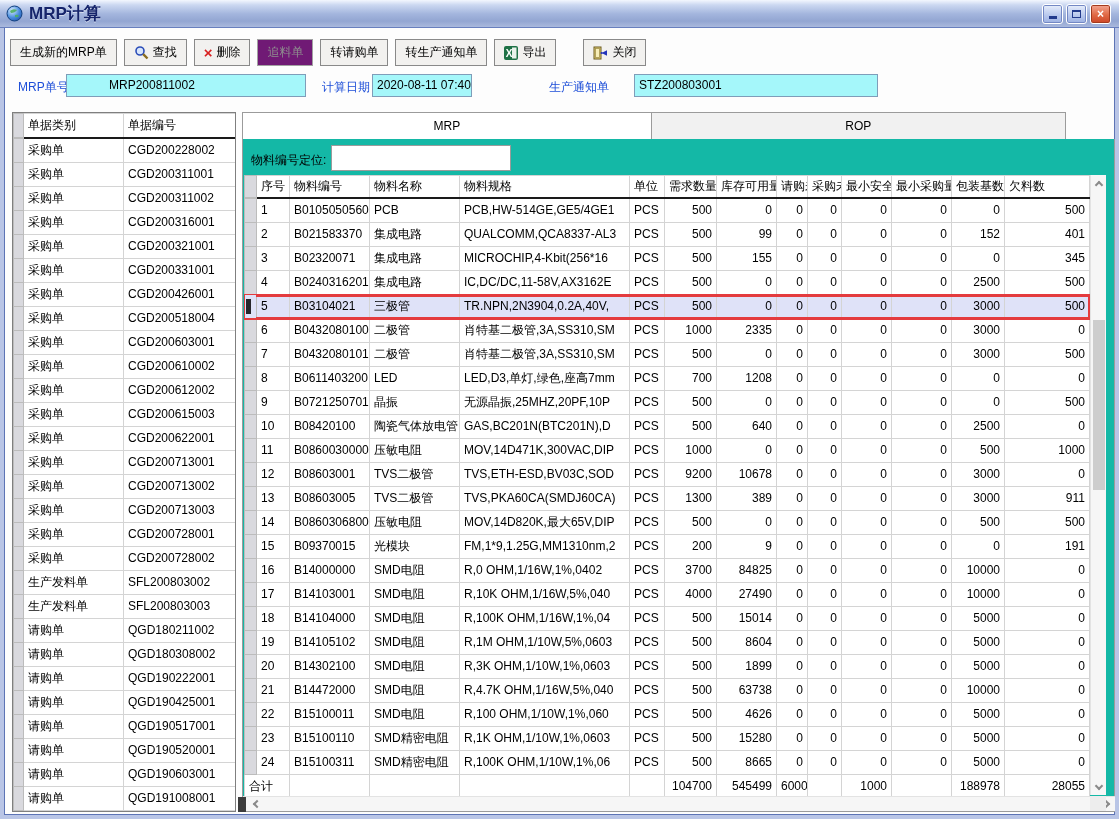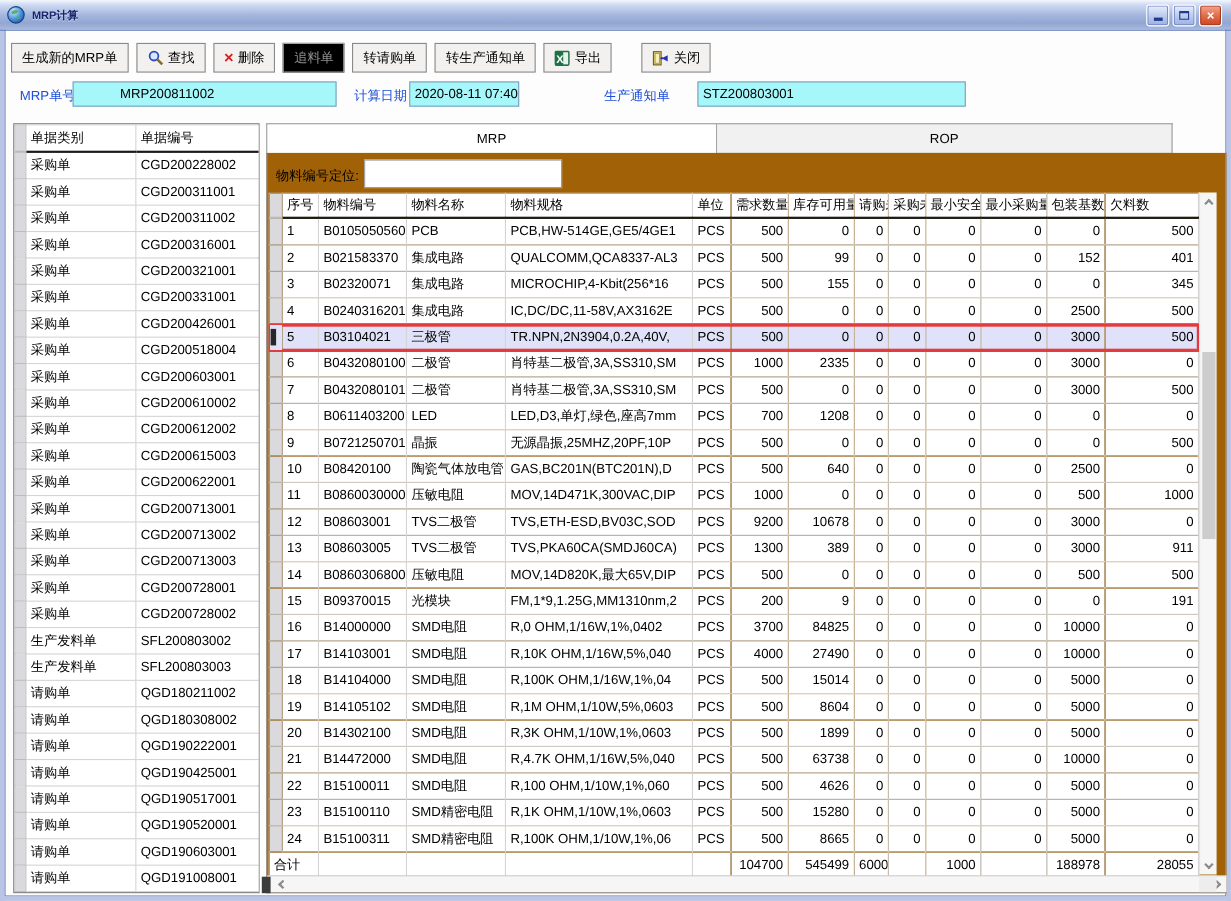--- a/index.html
+++ b/index.html
@@ -3,35 +3,35 @@
 <meta charset="utf-8">
 <style>
   html,body{margin:0;padding:0;background:#e8e8e8;font-family:"Liberation Sans",sans-serif;}
   *{box-sizing:border-box;}
   .window{position:relative;width:1119px;height:819px;background:#fdfdfd;
     border:4px solid #b9c5e6;border-top:none;box-shadow:inset 0 0 0 1px #5d74b5, 0 0 0 1px #46598f;}
   
   .titlebar{position:absolute;left:-4px;right:-4px;top:0;height:28px;
     background:linear-gradient(180deg,#f3f7fe 0%,#ccd8f1 18%,#a3b5dd 52%,#93a6d2 78%,#aab9dd 100%);
     border-bottom:1px solid #687fbe;display:flex;align-items:center;padding:0 6px;}
-  .title-text{font-size:10px;font-weight:bold;color:#15246b;margin-left:6px;
+  .title-text{font-size:17px;font-weight:bold;color:#15246b;margin-left:6px;
     text-shadow:0 1px 0 rgba(255,255,255,.55);}
   .winbtns{margin-left:auto;display:flex;gap:3px;align-items:center;padding-right:2px;}
   .wbtn{width:21px;height:20px;border-radius:3px;border:1px solid #ffffff;
     background:linear-gradient(180deg,#e8effc,#b6c6ec 60%,#9db1e2);box-shadow:inset 0 0 0 1px #7388c4;
     display:flex;align-items:center;justify-content:center;font-size:11px;color:#223a8c;cursor:default;}
   .wbtn.close{background:linear-gradient(180deg,#f3a793,#e06944 55%,#cc4526);box-shadow:inset 0 0 0 1px #a33a1e;
     color:#fff;font-weight:bold;font-size:12px;}
   .glyph-min{width:8px;height:3px;background:#223a8c;margin-top:8px;}
   .glyph-max{width:9px;height:8px;border:1px solid #223a8c;border-top:2px solid #223a8c;}
   
   .toolbar{position:absolute;left:6px;top:34px;right:6px;height:32px;display:flex;align-items:flex-end;}
   .tbtn{height:27px;margin-right:7px;padding:0 9px;background:#f2f1ef;border:1px solid #898989;
     font-size:12px;color:#000;display:inline-flex;align-items:center;gap:4px;font-family:inherit;}
-  .tbtn.disabled{background:#000000;color:#8f8f8f;border-color:#a2a2a2;}
+  .tbtn.disabled{background:#701a75;color:#8f8f8f;border-color:#a2a2a2;}
   .tbtn .icon{display:inline-flex;align-items:center;}
   .icon-x{color:#d81f1f;font-weight:bold;font-size:15px;line-height:12px;}
   
   .formrow{position:absolute;left:0;top:70px;width:100%;height:36px;}
   .flabel{position:absolute;top:9px;font-size:12px;color:#1d4ed8;}
   .finput{position:absolute;top:4px;height:23px;background:#a5f7fa;border:1px solid #7f9db9;
     font-size:12px;padding:0 4px;line-height:21px;color:#000;overflow:hidden;white-space:nowrap;}
   
   .left-panel{position:absolute;left:8px;top:112px;width:224px;height:700px;background:#fff;
     border:1px solid #7f7f7f;overflow:hidden;}
@@ -46,21 +46,21 @@
   tr.hl td{background:#dfe2f8;}
   tr.hl td.sel{background:#dfe2f8;position:relative;}
   tr.hl td.sel:before{content:"";position:absolute;left:1px;top:4px;width:5px;height:15px;background:#26262b;}
   
   .tabs{position:absolute;left:238px;top:112px;width:824px;height:28px;display:flex;}
   .tab{height:28px;display:flex;align-items:center;justify-content:center;font-size:12px;color:#000;
     border:1px solid #9b9b9b;background:#f1f1f1;}
   .tab.active{background:#fff;border-bottom:1px solid #fff;}
   .tab-mrp{width:434px;}
   .tab-rop{width:439px;border-left:none;text-align:right;}
-  .content{position:absolute;left:238px;top:139px;width:873px;height:673px;background:#a16207;
+  .content{position:absolute;left:238px;top:139px;width:873px;height:673px;background:#14b8a6;
     border:1px solid #9b9b9b;border-top:none;}
   .locator-label{position:absolute;left:8px;top:13px;font-size:12px;}
   .locator-input{position:absolute;left:88px;top:6px;width:180px;height:26px;border:1px solid #9b9b9b;
     background:#fff;font-size:12px;padding:0 4px;}
   .grid-wrap{position:absolute;left:1px;top:36px;width:846px;height:621px;overflow:hidden;}
   #mrpTable{width:845px;}
   #mrpTable thead th{height:21px;line-height:21px;}
   
   .vscroll{position:absolute;left:847px;top:36px;width:16px;height:620px;background:#f6f6f6;border-left:1px solid #e3e3e3;}
   .vthumb{position:absolute;left:2px;top:145px;width:12px;height:170px;background:#cdcdcd;}

